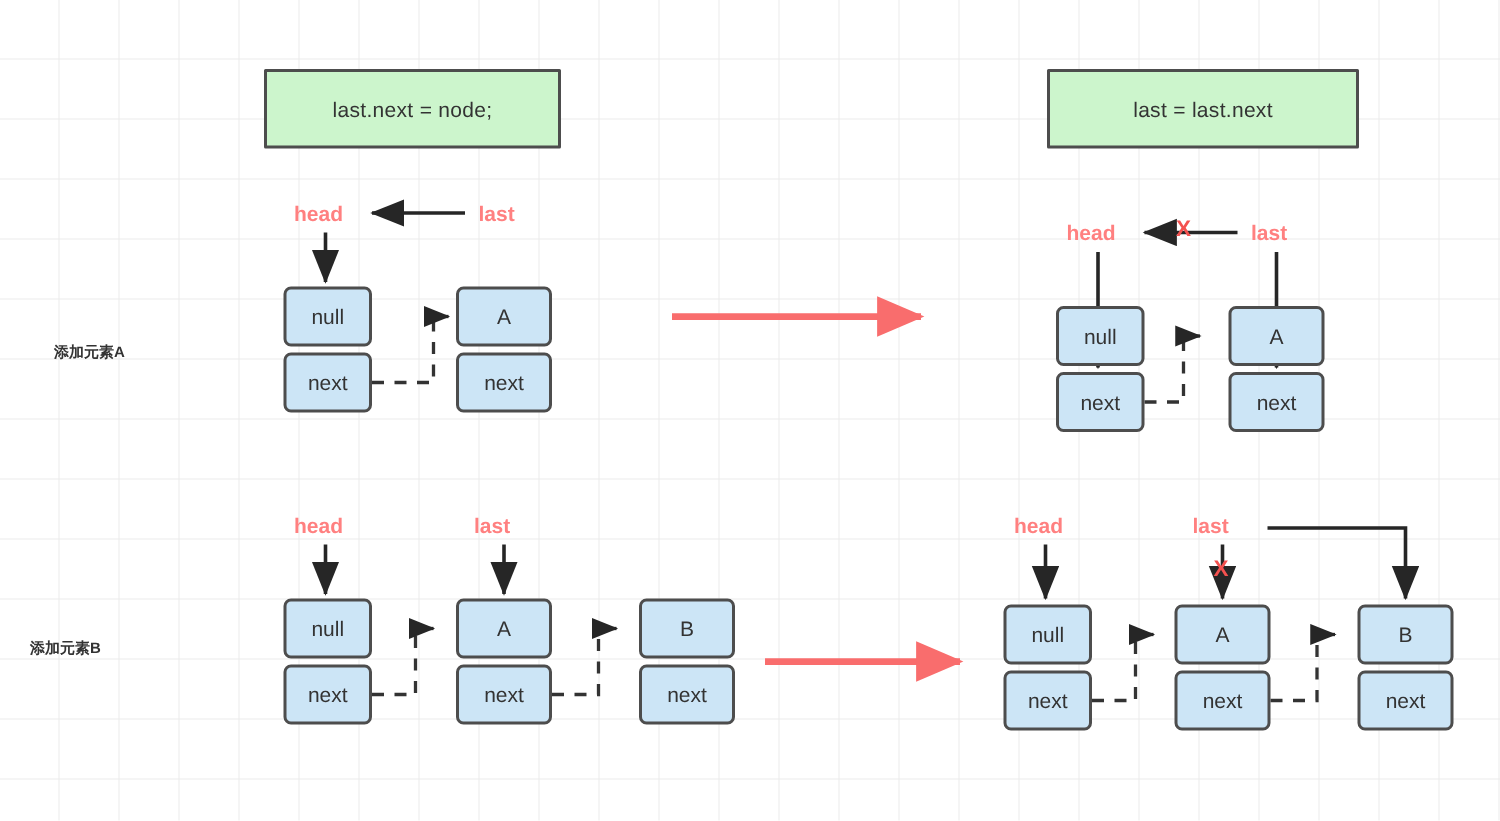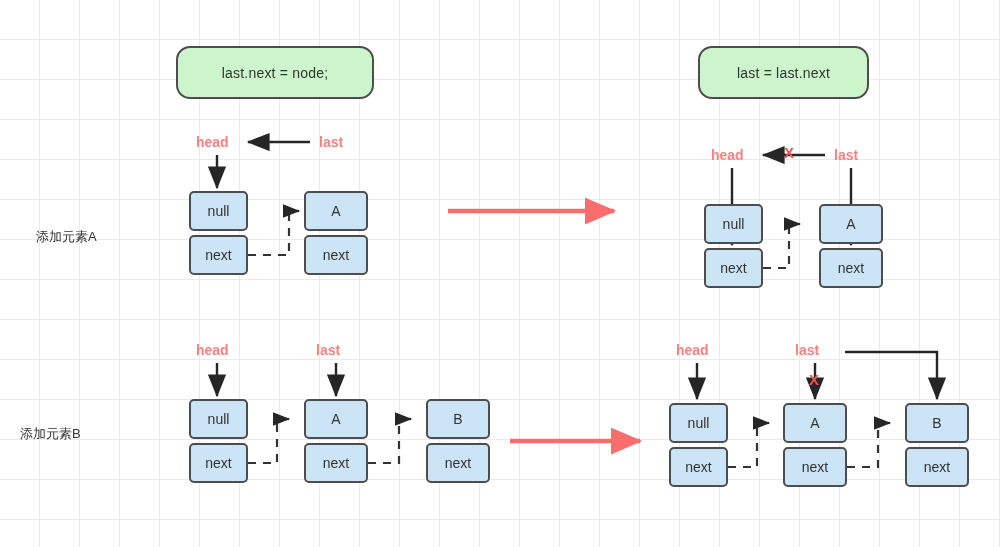--- a/index.html
+++ b/index.html
@@ -22,21 +22,21 @@
   .svg-layer{
     position:absolute;left:0;top:0;width:1000px;height:547px;
     pointer-events:none;
   }
   
   .code-box{
     position:absolute;
     box-sizing:border-box;
     background:#ccf5cc;
     border:2px solid #4d4d4d;
-    border-radius:14px;
+    border-radius:1px;
     display:flex;align-items:center;justify-content:center;
     font-size:14px;
     color:#333333;
     letter-spacing:.2px;
   }
   
   .node-cell{
     position:absolute;
     box-sizing:border-box;
     background:#cce5f6;
@@ -50,22 +50,22 @@
   .ptr-label{
     position:absolute;
     font-size:14px;
     font-weight:bold;
     color:#ff8080;
     white-space:nowrap;
   }
   
   .row-label{
     position:absolute;
-    font-size:13px;
-    font-weight:normal;
+    font-size:10px;
+    font-weight:bold;
     color:#333333;
     white-space:nowrap;
   }
   
   .x-mark{
     position:absolute;
     font-size:15px;
     font-weight:bold;
     color:#f4514f;
     line-height:1;
@@ -154,21 +154,21 @@
       <path d="M728,467 L757,467 L757,423" fill="none" stroke="#333333" stroke-width="2.2" stroke-dasharray="8,7"></path>
       <line x1="757" y1="423" x2="769" y2="423" stroke="#262626" stroke-width="2.2" marker-end="url(#ah-black)"></line>
     </g>
     <g>
       <path d="M847,467 L878,467 L878,423" fill="none" stroke="#333333" stroke-width="2.2" stroke-dasharray="8,7"></path>
       <line x1="878" y1="423" x2="890" y2="423" stroke="#262626" stroke-width="2.2" marker-end="url(#ah-black)"></line>
     </g>
   </svg>
 
   <div class="code-box" style="left:176px;top:46px;width:198px;height:53px;">last.next = node;</div>
-  <div class="code-box" style="left:698px;top:46px;width:171px;height:53px;">last = last.next</div>
+  <div class="code-box" style="left:698px;top:46px;width:208px;height:53px;">last = last.next</div>
 
   <div class="row-label" style="left:36px;top:228px;">添加元素A</div>
   <div class="row-label" style="left:20px;top:425px;">添加元素B</div>
 
   <div class="ptr-label" style="left:196px;top:134px;">head</div>
   <div class="ptr-label" style="left:319px;top:134px;">last</div>
 
   <div class="node-cell" style="left:189px;top:191px;width:59px;height:40px;">null</div>
   <div class="node-cell" style="left:189px;top:235px;width:59px;height:40px;">next</div>
 

